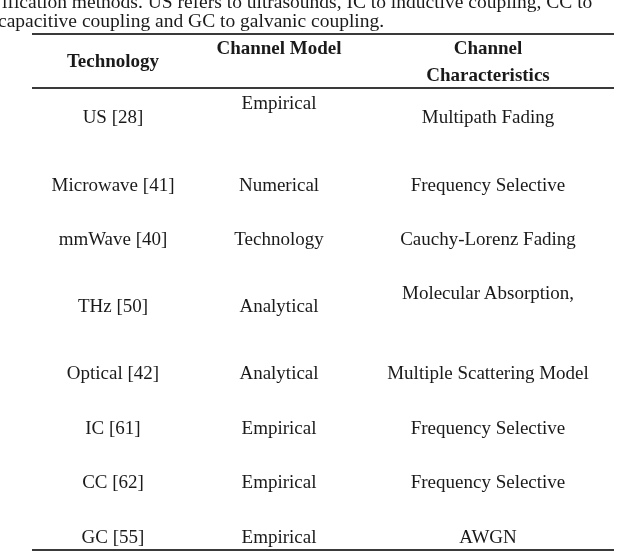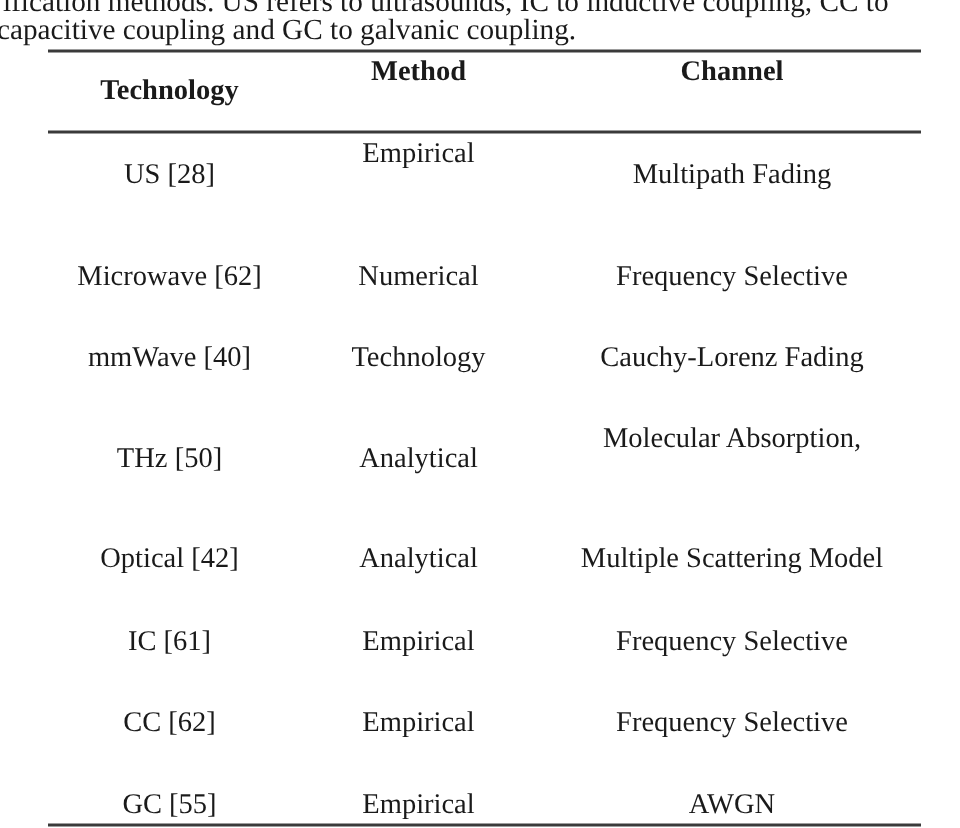--- a/index.html
+++ b/index.html
@@ -38,39 +38,40 @@
 
 <div class="rule rule-top"></div>
 <div class="rule rule-mid"></div>
 <div class="rule rule-bot"></div>
 
 <div>
   <div class="cell hdr c1" style="top:47px">
     <span class="line">Technology</span>
   </div>
   <div class="cell hdr c2" style="top:34px">
-    <span class="line">Method</span>
+    <span class="line">Channel Model</span>
   </div>
   <div class="cell hdr c3" style="top:34px">
     <span class="line">Channel</span>
+    <span class="line">Characteristics</span>
   </div>
 </div>
 
 <div>
 
   <div>
     <div class="cell c1" style="top:103px">US [28]</div>
     <div class="cell c2" style="top:89px">
       <span class="line">Empirical</span>
     </div>
     <div class="cell c3" style="top:103px">Multipath Fading</div>
   </div>
 
   <div>
-    <div class="cell c1" style="top:171px">Microwave [62]</div>
+    <div class="cell c1" style="top:171px">Microwave [41]</div>
     <div class="cell c2" style="top:171px">Numerical</div>
     <div class="cell c3" style="top:171px">Frequency Selective</div>
   </div>
 
   <div>
     <div class="cell c1" style="top:225px">mmWave [40]</div>
     <div class="cell c2" style="top:225px">Technology</div>
     <div class="cell c3" style="top:225px">Cauchy-Lorenz Fading</div>
   </div>
 

